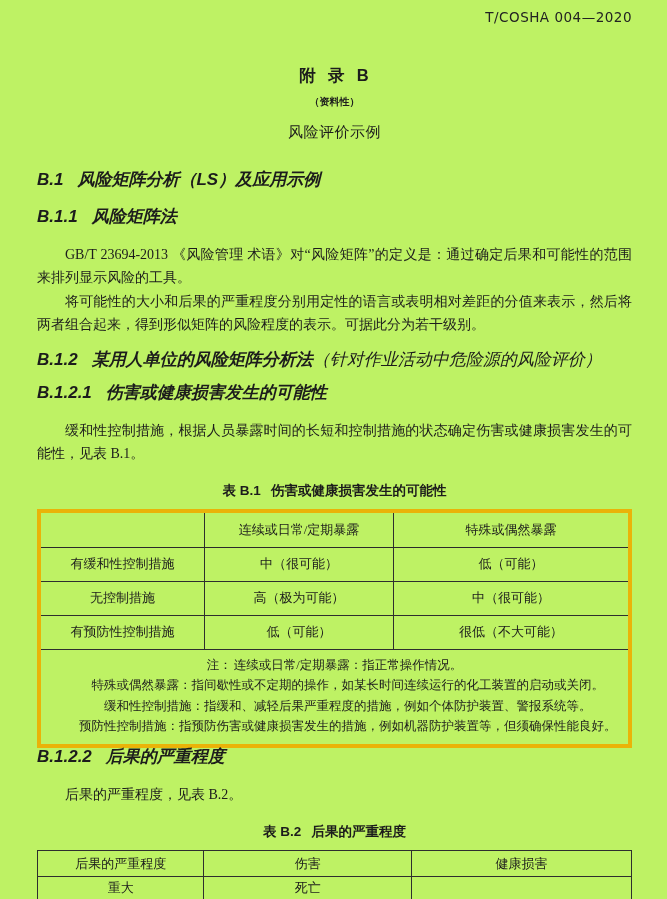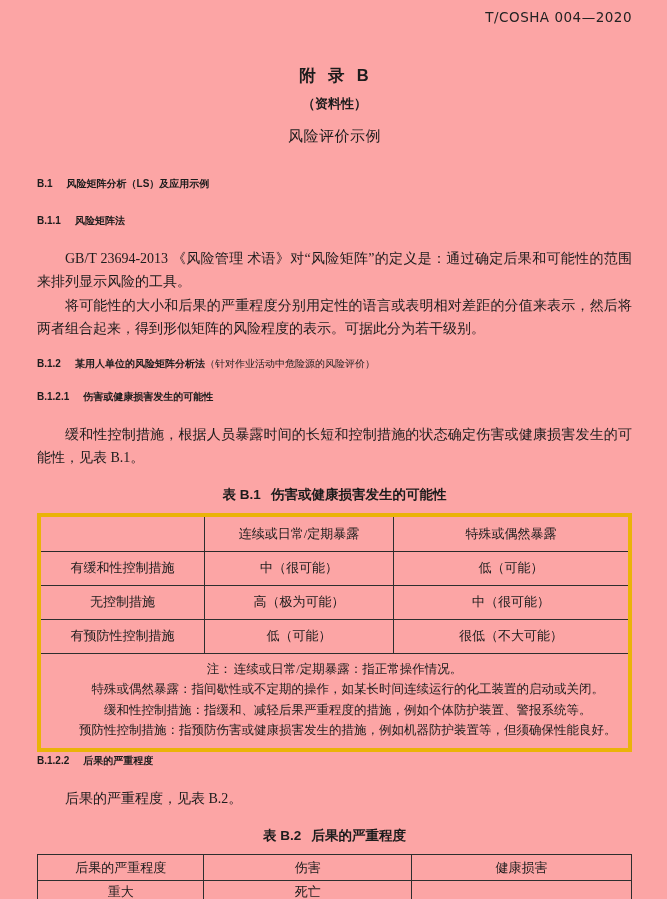--- a/index.html
+++ b/index.html
@@ -1,19 +1,19 @@
 <!DOCTYPE html>
 <html><head>
 <meta charset="utf-8">
 <style>
   html, body { margin: 0; padding: 0; background: #e8e8e8; }
   .page {
     width: 667px;
     height: 899px;
-    background: #fca5a5;
+    background: #bef264;
     box-sizing: border-box;
     padding: 9px 35px 8px 37px;
     position: relative;
     overflow: hidden;
     font-family: "Liberation Serif", "DejaVu Serif", serif;
     color: #1c1c1c;
     margin: 0 auto;
   }
   .doc-number {
     text-align: right;
@@ -28,34 +28,35 @@
     font-family: "Liberation Sans", "DejaVu Sans", sans-serif;
     font-weight: bold;
     font-size: 16.5px;
     white-space: pre;
     letter-spacing: 1px;
   }
   .title-type {
     margin-top: 8px;
     font-family: "Liberation Sans", "DejaVu Sans", sans-serif;
     font-weight: bold;
-    font-size: 13px;
+    font-size: 10px;
   }
   .title-subject {
     margin-top: 14px;
     font-family: "Liberation Sans", "DejaVu Sans", sans-serif;
     font-weight: normal;
     font-size: 15px;
     letter-spacing: 0.5px;
   }
   .heading {
     font-family: "Liberation Sans", "DejaVu Sans", sans-serif;
     font-weight: bold;
-    font-size: 10px;
+    font-size: 17px;
     line-height: 18px;
+    font-style: italic;
   }
   .heading .h-num { margin-right: 14px; }
   .heading .h-suffix { font-weight: normal; font-family: "Liberation Serif", "DejaVu Serif", serif; }
   .h-b1   { margin-top: 29px; }
   .h-b11  { margin-top: 19px; }
   .h-b12  { margin-top: 15px; }
   .h-b121 { margin-top: 15px; }
   .h-b122 { margin-top: 0; }
   .para {
     font-size: 14px;

